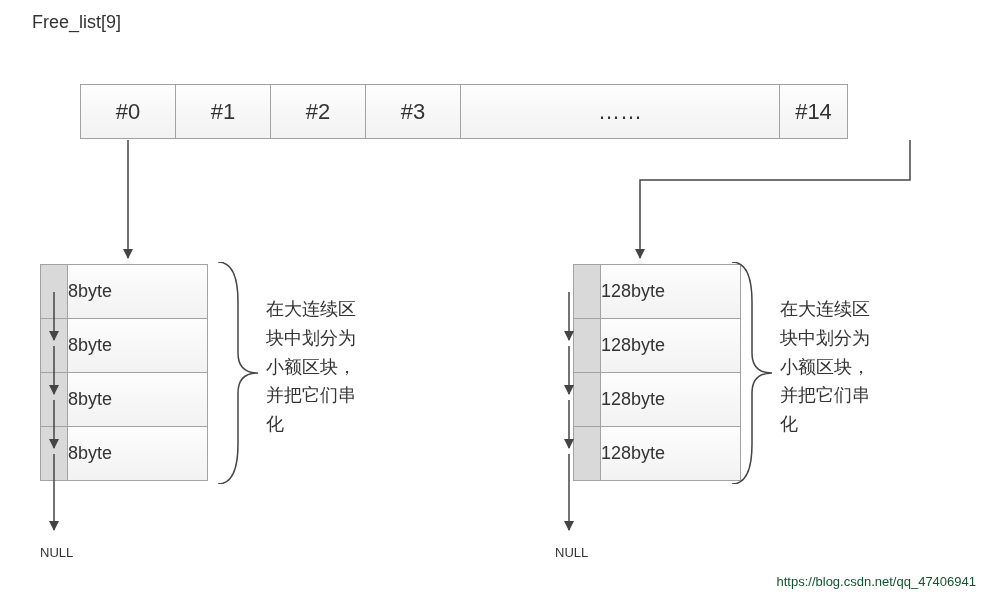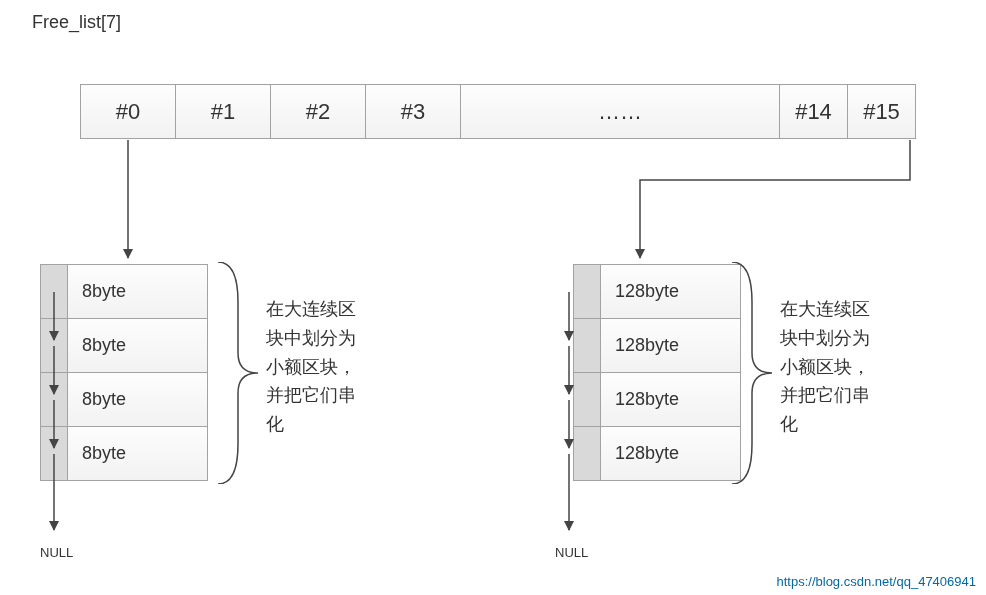--- a/index.html
+++ b/index.html
@@ -9,45 +9,44 @@
   .cell:first-child{margin-left:0}
   .w94{width:96px}
   .w87{width:69px}
   
   .list{position:absolute;top:264px;width:168px}
   .list-a{left:40px}
   .list-b{left:573px}
   .row{display:flex;height:55px;margin-top:-1px}
   .row:first-child{margin-top:0}
   .ptr{width:28px;border:1px solid #a2a2a2;background:#d9d9d9;box-sizing:border-box;position:relative}
-  .payload{flex:1;border:1px solid #a2a2a2;margin-left:-1px;background:linear-gradient(#fdfdfd,#f2f2f2);display:flex;align-items:center;padding-left:14px;font-size:18px;box-sizing:border-box}
+  .payload{flex:1;border:1px solid #a2a2a2;margin-left:-1px;background:linear-gradient(#fdfdfd,#f2f2f2);display:flex;align-items:center;font-size:18px;box-sizing:border-box}
   .note-a{position:absolute;left:266px;top:295px;width:90px;font-size:18px;line-height:1.6}
   .note-b{position:absolute;left:780px;top:295px;width:90px;font-size:18px;line-height:1.6}
   .brace{position:absolute;top:262px;width:50px;height:222px}
   .brace-a{left:213px}
   .brace-b{left:727px}
   .null{position:absolute;font-size:13px}
   .null-a{left:40px;top:545px}
   .null-b{left:555px;top:545px}
-  .watermark{position:absolute;right:10px;bottom:6px;font-size:13px;color:#0369a1}
+  .watermark{position:absolute;right:10px;bottom:6px;font-size:13px;color:#14532d}
   svg.connectors{position:absolute;left:0;top:0;width:986px;height:595px;pointer-events:none}
 </style>
 </head>
 <body>
 
-<div class="title">Free_list[7]</div>
+<div class="title">Free_list[9]</div>
 
 <div class="array-row">
   <div class="cell w94">#0</div>
   <div class="cell w94">#1</div>
   <div class="cell w94">#2</div>
   <div class="cell w94">#3</div>
   <div class="cell" style="width:320px">……</div>
   <div class="cell w87">#14</div>
-  <div class="cell w87">#15</div>
 </div>
 
 <div class="list list-a">
   <div class="row">
       <div class="ptr"></div>
       <div class="payload">8byte</div>
     </div>
   <div class="row">
       <div class="ptr"></div>
       <div class="payload">8byte</div>

